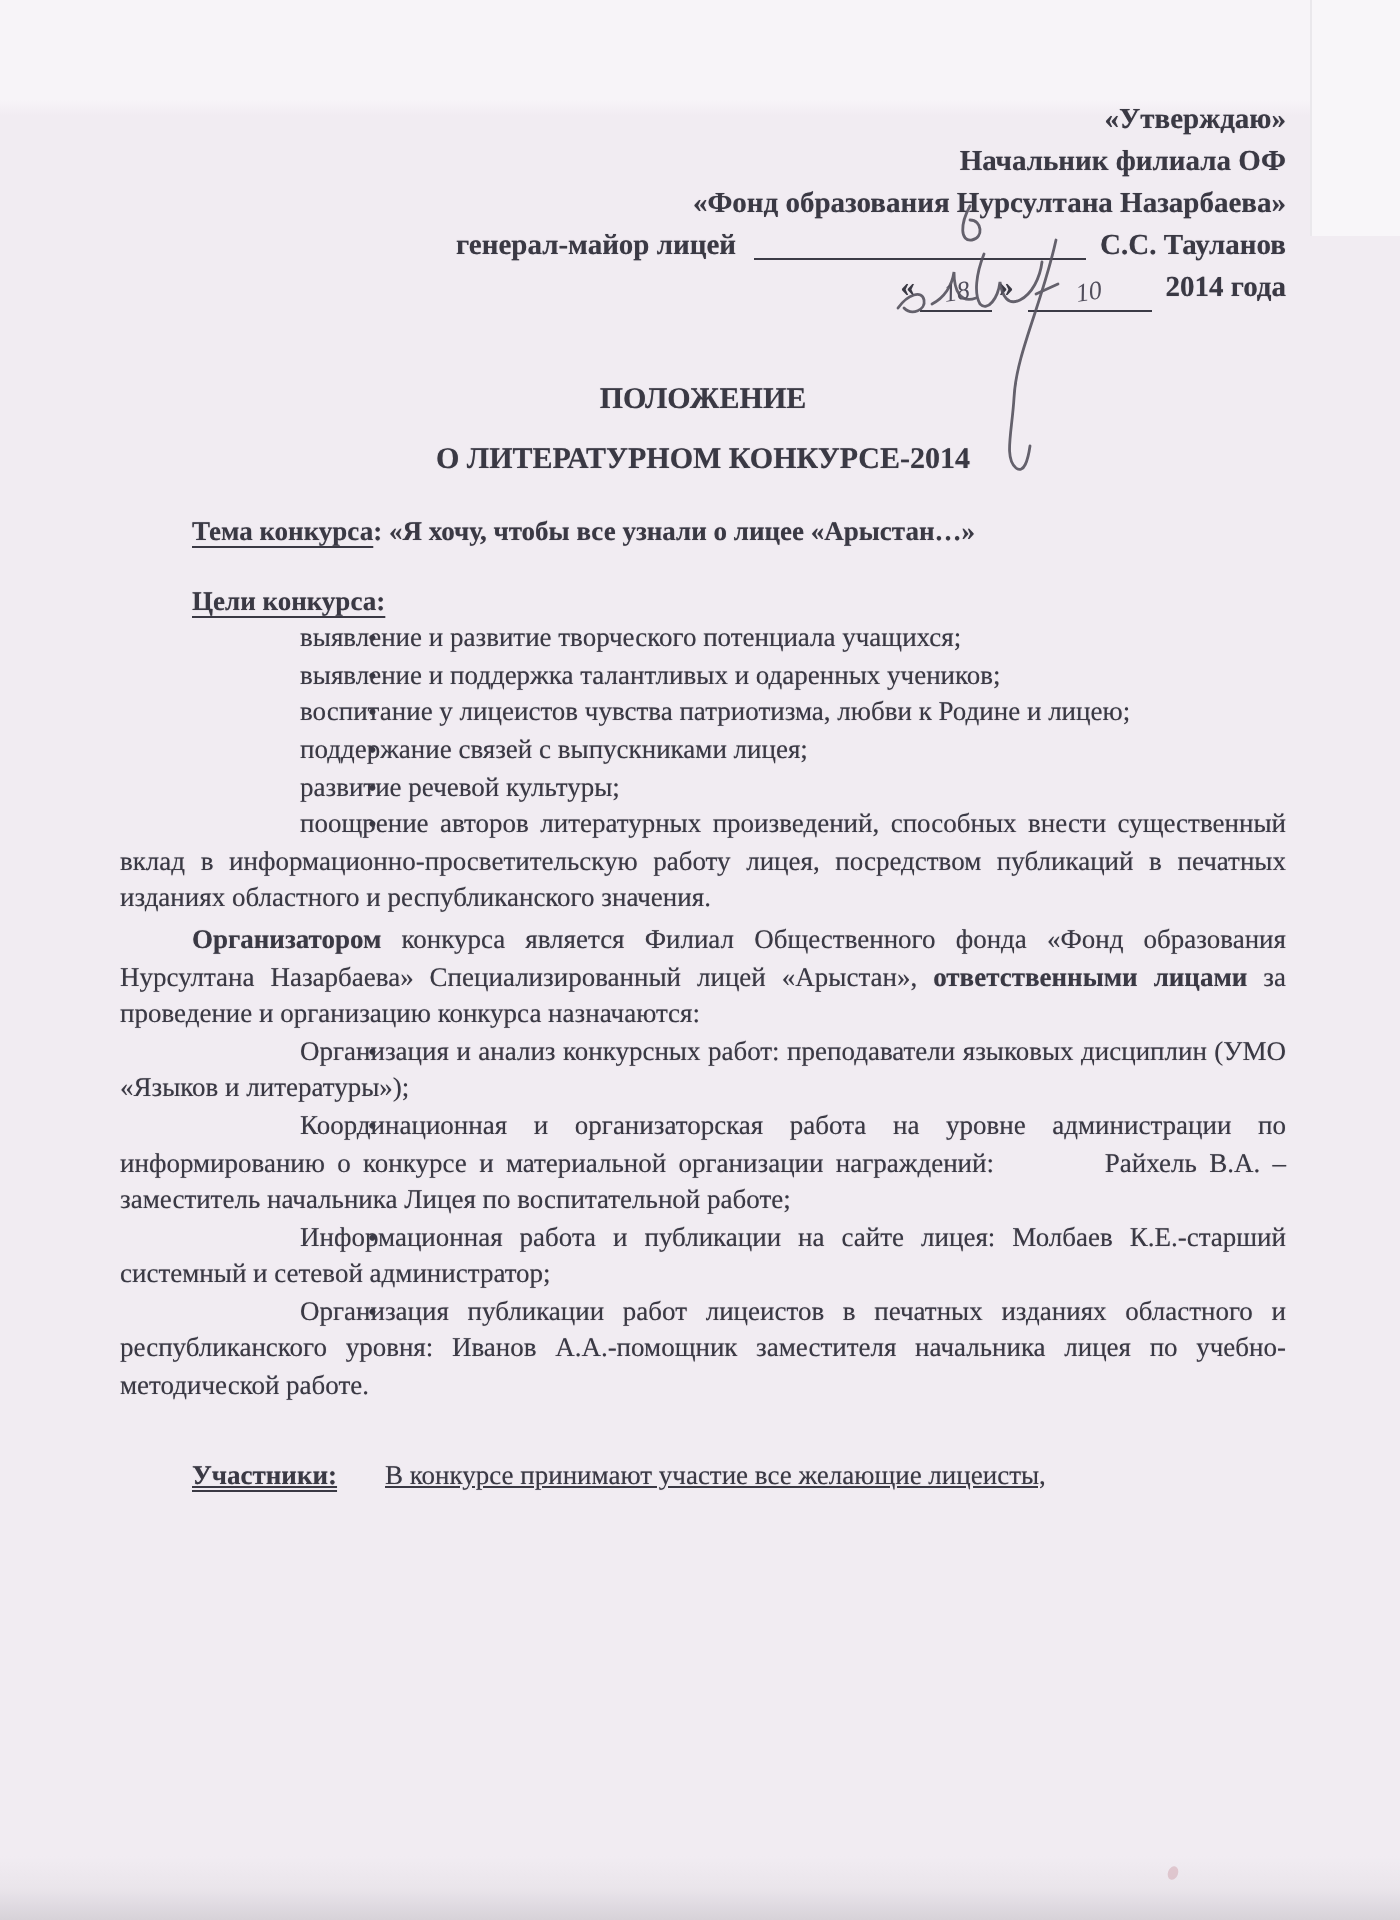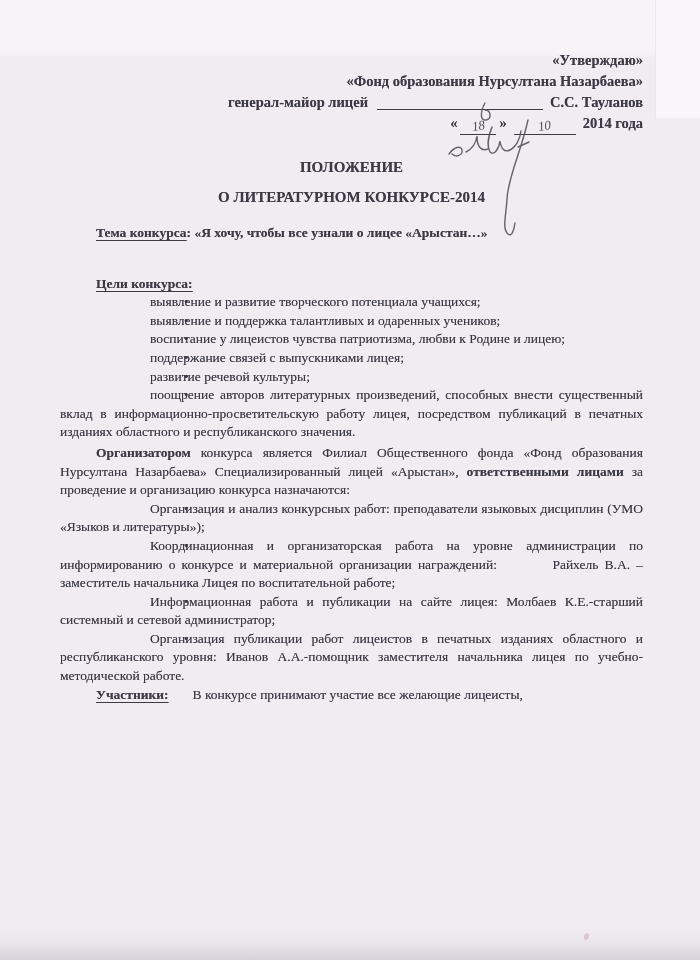--- a/index.html
+++ b/index.html
@@ -17,52 +17,53 @@
 
   .approval { text-align:right; font-weight:bold; font-size:14.5px; line-height:21px; }
   .appr-line { white-space:nowrap; }
   .blank { display:inline-block; border-bottom:1.4px solid #3c3b46; vertical-align:-3px; }
   .sign-blank { width:166px; height:14px; margin:0 7px 0 9px; }
   .day-blank { width:36px; margin:0 3px; text-align:center; line-height:15px; }
   .month-blank { width:62px; margin:0 7px; text-align:center; line-height:15px; }
   .hand { font-style:italic; font-weight:normal; font-size:13px; color:#514e5c;
     display:inline-block; transform:rotate(-9deg) translateY(-1px); text-shadow:none; }
 
-  .title-block { margin-top:22px; text-align:center; font-weight:bold; font-size:15px; }
+  .title-block { margin-top:34px; text-align:center; font-weight:bold; font-size:15px; }
   .title-line { line-height:21px; margin-bottom:9px; }
 
   .para { margin:0; font-size:13.5px; line-height:18.6px; text-align:justify; }
   .b { font-weight:bold; }
   .u { text-decoration:underline; text-decoration-thickness:1.2px; text-underline-offset:2.5px; }
   .theme { margin-top:16px; text-indent:36px; font-weight:bold; }
-  .heading-para { margin-top:32px; text-indent:36px; font-weight:bold; }
+  .heading-para { margin-top:16px; text-indent:36px; font-weight:bold; }
   .list { }
   .bullet-item { text-indent:62px; }
   .dot { display:inline-block; width:28px; font-size:12.5px; }
   .org-para { margin-top:2px; text-indent:36px; }
-  .participants { text-indent:36px; }
+  .participants { margin-top:26px; text-indent:36px;text-decoration:underline; }
   .tabgap { display:inline-block; width:24px; }
 
   .ink { position:absolute; left:0; top:0; pointer-events:none; }
   .speck { position:absolute; left:584px; top:933px; width:5px; height:7px;
     background:#cfa3ad; opacity:.5; border-radius:50%; transform:rotate(20deg); }
 </style>
 </head>
 <body>
 
 <div class="page">
   <div class="corner-light"></div>
 
   <div class="content">
 
     <div class="approval">
       <div>
 
           <div class="appr-line">«Утверждаю»</div>
 
+          <div class="appr-line">Начальник филиала ОФ</div>
 
           <div class="appr-line">«Фонд образования Нурсултана Назарбаева»</div>
 
         </div>
       <div class="appr-line">
         <span>генерал-майор лицей</span><span class="blank sign-blank"></span><span>С.С. Тауланов</span>
       </div>
       <div class="appr-line">
         <span>«</span><span class="blank day-blank"><span class="hand">18</span></span><span>»</span><span class="blank month-blank"><span class="hand">10</span></span><span>2014 года</span>
       </div>

